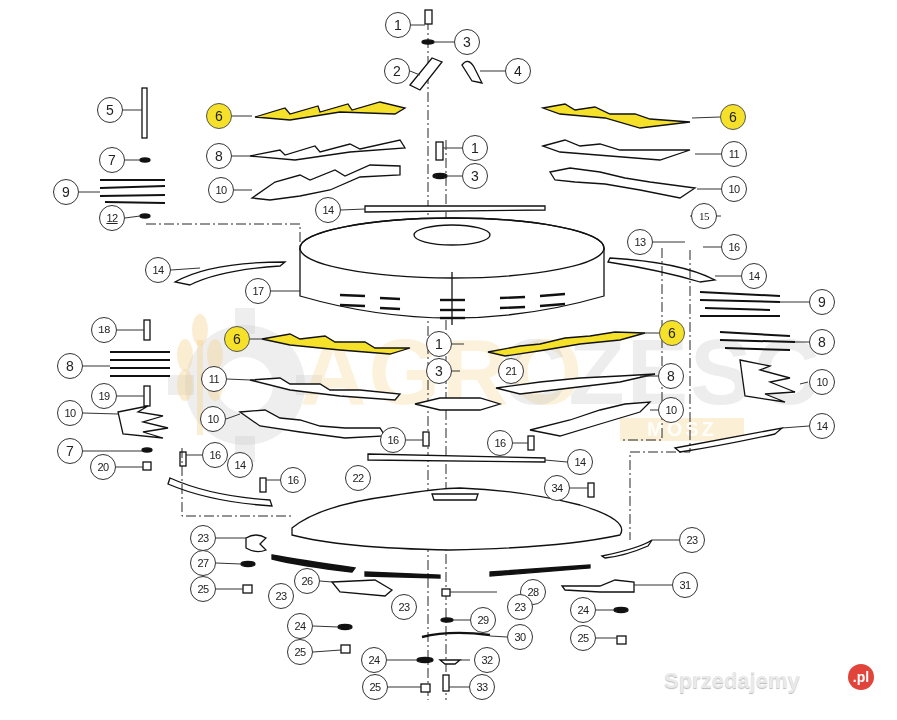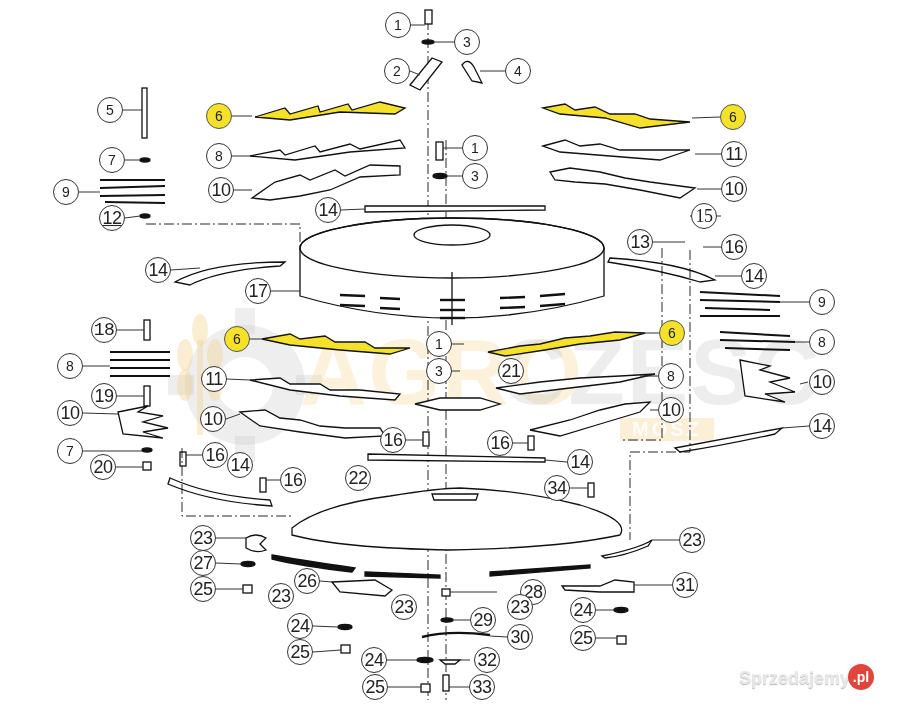--- a/index.html
+++ b/index.html
@@ -1,24 +1,24 @@
 <!DOCTYPE html>
 <html><head>
 <meta charset="utf-8">
 <style>
   html,body{margin:0;padding:0;background:#fff;}
   body{width:897px;height:720px;position:relative;overflow:hidden;font-family:"Liberation Sans",sans-serif;}
   #stage{position:absolute;left:0;top:0;width:897px;height:720px;}
   .callout{position:absolute;width:26px;height:26px;margin-left:-13px;margin-top:-13px;border:1.4px solid #333;border-radius:50%;background:#fff;box-sizing:border-box;display:flex;align-items:center;justify-content:center;font-size:14px;color:#222;line-height:1;}
   .callout.hl{background:#f5e12a;border-color:#555;}
-  .callout.two{font-size:18px;letter-spacing:-0.5px;}
+  .callout.two{font-size:11px;letter-spacing:-0.5px;}
   .wm-agro{position:absolute;left:300px;top:320px;font-size:92px;font-weight:bold;color:rgba(245,215,150,0.35);letter-spacing:2px;}
   .wm-czesc{position:absolute;left:500px;top:320px;font-size:92px;font-weight:bold;color:rgba(190,190,190,0.28);letter-spacing:2px;}
-  .wm-sub{position:absolute;left:620px;top:418px;font-size:20px;font-weight:bold;color:rgba(255,255,255,0.9);background:rgba(245,215,150,0.4);padding:0 12px;letter-spacing:3px;}
-  .brand{position:absolute;left:739px;top:668px;font-size:18px;font-weight:bold;color:#e9e9e9;text-shadow:0 1px 1px #bbb;}
+  .wm-sub{position:absolute;left:620px;top:418px;font-size:20px;font-weight:bold;color:rgba(255,255,255,0.9);background:rgba(245,215,150,0.4);padding:0 27px;letter-spacing:3px;}
+  .brand{position:absolute;left:664px;top:668px;font-size:22px;font-weight:bold;color:#e9e9e9;text-shadow:0 1px 1px #bbb;}
   .brand-pl{position:absolute;left:848px;top:664px;width:26px;height:26px;border-radius:50%;background:#e0443a;color:#fff;font-size:14px;font-weight:bold;display:flex;align-items:center;justify-content:center;}
 </style>
 </head>
 <body>
 
 <div id="stage">
 
   <svg style="position:absolute;left:160px;top:300px;" width="170" height="170" viewBox="0 0 170 170">
     <circle cx="85" cy="85" r="60" fill="rgba(200,200,200,0.3)"></circle>
     <circle cx="85" cy="85" r="28" fill="#fff"></circle>

